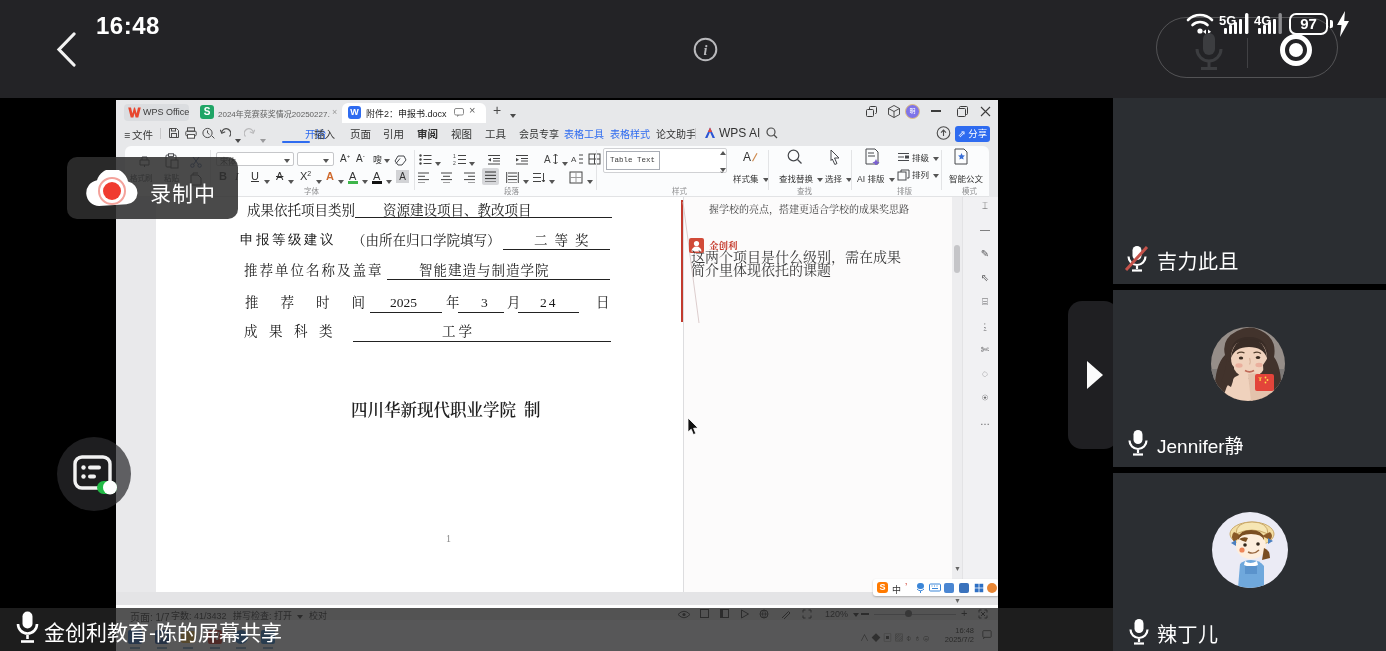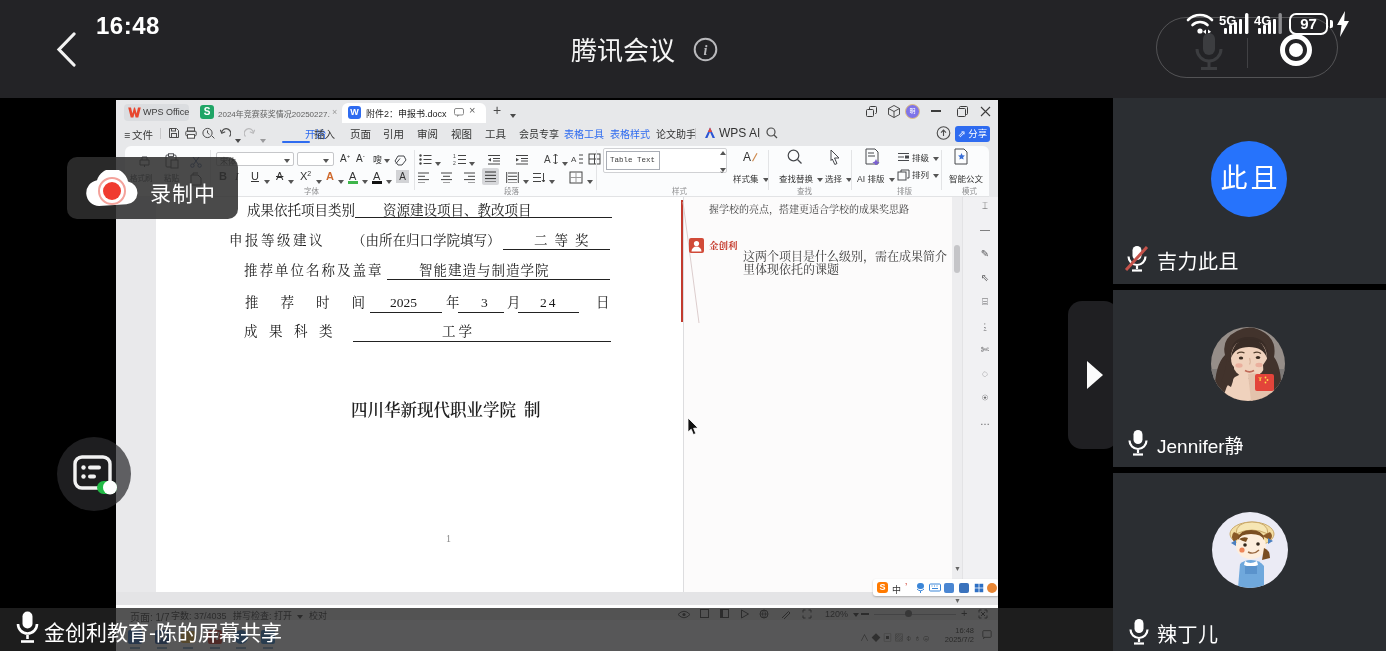--- a/index.html
+++ b/index.html
@@ -10,21 +10,20 @@
 .serif{font-family:"Liberation Serif","Noto Serif CJK SC",serif;}
 </style>
 </head>
 <body>
 
 <div class="abs" id="topbar" style="left:0;top:0;width:1386px;height:98px;background:#232326;">
   <svg class="abs" style="left:55px;top:32px" width="22" height="35" viewBox="0 0 22 35">
       <polyline points="19,2 4,17.5 19,33" fill="none" stroke="#f2f2f2" stroke-width="3.2" stroke-linecap="round"></polyline>
     </svg>
   <div class="abs" style="left:96px;top:12px;font-size:24px;font-weight:700;color:#fff;letter-spacing:0.5px;">16:48</div>
-  <div class="abs" style="left:571px;top:30px;font-size:26px;color:#f5f5f5;">腾讯会议</div>
   <svg class="abs" style="left:693px;top:37px" width="25" height="25" viewBox="0 0 25 25">
       <circle cx="12.5" cy="12.5" r="10.8" fill="none" stroke="#b9b9bc" stroke-width="2"></circle>
       <text x="12.5" y="18" text-anchor="middle" font-family="Liberation Serif,serif" font-size="14" font-weight="700" fill="#b9b9bc" font-style="italic">i</text>
     </svg>
 
   <div class="abs" style="left:1156px;top:17px;width:182px;height:61px;border:1px solid rgba(255,255,255,0.22);border-radius:31px;"></div>
 
   <svg class="abs" style="left:1186px;top:13px" width="30" height="22" viewBox="0 0 30 22">
     <path d="M2 7 A17 17 0 0 1 26 7" fill="none" stroke="#fff" stroke-width="2.6" stroke-linecap="round"></path>
     <path d="M6.5 12 A11 11 0 0 1 21.5 12" fill="none" stroke="#fff" stroke-width="2.6" stroke-linecap="round"></path>
@@ -135,21 +134,21 @@
   <svg class="abs" style="left:128px;top:28px" width="11" height="10" viewBox="0 0 11 10">
       <path d="M1.5 8.5 A4.6 4.6 0 1 1 9.4 4.9" fill="none" stroke="#b9b9bb" stroke-width="1.2"></path>
       <path d="M10.8 1.8 l-1.6 3.4 -3.4-1.4" fill="none" stroke="#b9b9bb" stroke-width="1.2"></path>
     </svg>
   <div class="abs" style="left:142px;top:31px"><span class="dd" style="border-top-color:#9a9a9c;"></span></div>
   <div class="abs" style="left:169px;top:26px;font-size:10.5px;color:#2e6bf0;margin-left:20px;">开始</div>
   <div class="abs" style="left:166px;top:40.5px;width:28px;height:2.5px;background:#2e6bf0;border-radius:2px;"></div>
   <div class="abs" style="left:198px;top:26px;font-size:10.5px;color:#333;">插入</div>
   <div class="abs" style="left:234px;top:26px;font-size:10.5px;color:#333;">页面</div>
   <div class="abs" style="left:267px;top:26px;font-size:10.5px;color:#333;">引用</div>
-  <div class="abs" style="left:301px;top:26px;font-size:10.5px;color:#333;">审阅</div>
+  <div class="abs" style="left:301px;top:26px;font-size:10.5px;color:#333;font-weight:bold;">审阅</div>
   <div class="abs" style="left:335px;top:26px;font-size:10.5px;color:#333;">视图</div>
   <div class="abs" style="left:369px;top:26px;font-size:10.5px;color:#333;">工具</div>
   <div class="abs" style="left:403px;top:26px;font-size:10px;color:#333;">会员专享</div>
   <div class="abs" style="left:448px;top:26px;font-size:10px;color:#2e6bf0;">表格工具</div>
   <div class="abs" style="left:494px;top:26px;font-size:10px;color:#2e6bf0;">表格样式</div>
   <div class="abs" style="left:540px;top:26px;font-size:10px;color:#333;">论文助手</div>
   <div class="abs" style="left:579px;top:28px;width:1px;height:11px;background:#c9c9cb;"></div>
   <svg class="abs" style="left:588px;top:27px" width="12" height="12" viewBox="0 0 12 12">
       <path d="M6 0.5 L11 11 H8.6 L6 5 L3.4 11 H1 Z" fill="#2b55d4"></path>
       <path d="M6 0.5 L8 5 H4 Z" fill="#e8483c"></path>
@@ -344,21 +343,21 @@
   <div class="abs" style="left:40px;top:97px;width:527px;height:395px;background:#fff;"></div>
   <div class="abs" style="left:567px;top:97px;width:269px;height:395px;background:#fcfbfb;border-left:1px solid #dddddf;"></div>
   <div class="abs" style="left:836px;top:97px;width:10px;height:395px;background:#ededef;"></div>
   <div class="abs" style="left:838px;top:145px;width:6px;height:28px;background:#c5c5c8;border-radius:3px;"></div>
   <div class="abs" style="left:846px;top:97px;width:36px;height:395px;background:#f1f1f3;border-left:1px solid #e3e3e5;"></div>
 
   <div class="serif" style="position:absolute;left:0;top:0;width:882px;height:551px;color:#191919;font-size:13.5px;white-space:nowrap;line-height:1;">
     <div class="abs" style="left:131px;top:104px;">成果依托项目类别</div>
     <div class="abs" style="left:239px;top:104px;width:257px;height:14px;border-bottom:1.4px solid #222;"></div>
     <div class="abs" style="left:267px;top:104px;">资源建设项目、教改项目</div>
-    <div class="abs" style="left:113px;top:134px;letter-spacing:2.5px;">申报等级建议</div>
+    <div class="abs" style="left:124px;top:134px;letter-spacing:2.5px;font-family:Liberation Mono, monospace;">申报等级建议</div>
     <div class="abs" style="left:236px;top:134px;">（由所在归口学院填写）</div>
     <div class="abs" style="left:387px;top:134px;width:107px;height:16px;border-bottom:1.4px solid #222;"></div>
     <div class="abs" style="left:418px;top:134px;letter-spacing:7px;">二等奖</div>
     <div class="abs" style="left:128px;top:164px;letter-spacing:2px;">推荐单位名称及盖章</div>
     <div class="abs" style="left:271px;top:164px;width:223px;height:16px;border-bottom:1.4px solid #222;"></div>
     <div class="abs" style="left:303px;top:164px;letter-spacing:1px;">智能建造与制造学院</div>
     <div class="abs" style="left:129px;top:196px;letter-spacing:22px;">推荐时间</div>
     <div class="abs" style="left:254px;top:196px;width:72px;height:17px;border-bottom:1.4px solid #222;"></div>
     <div class="abs" style="left:274px;top:196px;">2025</div>
     <div class="abs" style="left:330px;top:196px;">年</div>
@@ -379,21 +378,21 @@
   <svg class="abs" style="left:566px;top:100px" width="20" height="125" viewBox="0 0 20 125">
       <line x1="1" y1="2" x2="17" y2="123" stroke="#dccdcd" stroke-width="1"></line>
     </svg>
   <div class="serif abs" style="left:593px;top:101px;font-size:10px;color:#3a3a3a;">握学校的亮点，搭建更适合学校的成果奖思路</div>
   <div class="abs" style="left:573px;top:138px;width:15px;height:15px;background:#d14a38;border-radius:2px;"></div>
   <svg class="abs" style="left:573px;top:138px" width="15" height="15" viewBox="0 0 15 15">
       <circle cx="7.5" cy="5.5" r="2.6" fill="#fff"></circle>
       <path d="M2.5 13.5 a5 5 0 0 1 10 0z" fill="#fff"></path>
     </svg>
   <div class="serif abs" style="left:593px;top:138px;font-size:9.5px;font-weight:700;color:#c5392b;">金创利</div>
-  <div class="serif abs" style="left:627px;top:151px;font-size:12px;color:#3a3a3a;line-height:13px;width:210px;">这两个项目是什么级别，需在成果简介里体现依托的课题</div>
+  <div class="serif abs" style="left:575px;top:151px;font-size:14px;color:#3a3a3a;line-height:13px;width:210px;">这两个项目是什么级别，需在成果简介里体现依托的课题</div>
 
   <div class="abs" style="left:858px;top:100px;width:22px;height:340px;color:#5a5a5c;font-size:10px;text-align:center;">
     <div style="height:24px;">⌶</div>
       <div style="height:24px;">—</div>
       <div style="height:24px;">✎</div>
       <div style="height:24px;">⇖</div>
       <div style="height:24px;">⌸</div>
       <div style="height:24px;">⍮</div>
       <div style="height:24px;">✄</div>
       <div style="height:24px;">◌</div>
@@ -404,21 +403,21 @@
   <svg class="abs" style="left:571px;top:318px" width="12" height="18" viewBox="0 0 12 18">
       <path d="M1 0 L1 14 L4.2 11.2 L6.4 16.6 L8.8 15.6 L6.6 10.3 L11 10 Z" fill="#111" stroke="#fff" stroke-width="0.8"></path>
     </svg>
 
   <div class="abs" style="left:0;top:492px;width:882px;height:13px;background:#e4e4e6;"></div>
   <div class="abs" style="left:0;top:505px;width:882px;height:3px;background:#fff;"></div>
   <div class="abs" style="left:0;top:508px;width:882px;height:12px;background:#e8e8ea;"></div>
   <div class="abs" style="left:0;top:520px;width:882px;height:31px;background:#fbfbfd;"></div>
 
   <div class="abs" style="left:14px;top:509px;font-size:10px;color:#3c3c3c;">页面: 1/7</div>
-  <div class="abs" style="left:55px;top:509px;font-size:9px;color:#3c3c3c;">字数: 37/4035</div>
+  <div class="abs" style="left:55px;top:509px;font-size:9px;color:#3c3c3c;">字数: 41/3432</div>
   <div class="abs" style="left:117px;top:509px;font-size:9px;color:#3c3c3c;">拼写检查: 打开 <span class="dd" style="border-top-color:#3c3c3c;"></span></div>
   <div class="abs" style="left:193px;top:509px;font-size:9px;color:#3c3c3c;">校对</div>
   <svg class="abs" style="left:561px;top:510px" width="14" height="9" viewBox="0 0 14 9">
       <path d="M1 4.5 Q7 -2 13 4.5 Q7 11 1 4.5Z" fill="none" stroke="#444"></path>
       <circle cx="7" cy="4.5" r="1.6" fill="#444"></circle>
     </svg>
   <div class="abs" style="left:584px;top:509px;width:9px;height:9px;border:1px solid #444;"></div>
   <div class="abs" style="left:604px;top:509px;width:9px;height:9px;border:1px solid #444;border-left-width:3px;"></div>
   <svg class="abs" style="left:624px;top:509px" width="10" height="10" viewBox="0 0 10 10">
       <path d="M1.5 1 L8.5 5 L1.5 9Z" fill="none" stroke="#444"></path>
@@ -485,21 +484,20 @@
     </svg>
   <div class="abs" style="left:871px;top:483px;width:10px;height:10px;background:#e88634;border-radius:50%;"></div>
 </div>
 
 <div class="abs" style="left:1068px;top:301px;width:50px;height:148px;background:#1f1f22;border-radius:14px;"></div>
 <svg class="abs" style="left:1086px;top:360px" width="18" height="30" viewBox="0 0 18 30">
     <path d="M1 1 L17 15 L1 29 Z" fill="#fcfcfc"></path>
   </svg>
 
 <div class="abs" id="tile1" style="left:1113px;top:98px;width:273px;height:186px;background:#2b2e32;">
-  <div class="abs" style="left:98px;top:43px;width:76px;height:76px;border-radius:50%;background:#2673fc;color:#fff;font-size:27px;text-align:center;line-height:76px;letter-spacing:3px;text-indent:3px;">此且</div>
   <svg class="abs" style="left:11px;top:147px" width="26" height="28" viewBox="0 0 26 28">
     <rect x="8.5" y="1" width="9" height="14" rx="4.5" fill="#fff"></rect>
     <path d="M4.5 11.5 a8.5 8.5 0 0 0 17 0" fill="none" stroke="#fff" stroke-width="2.2"></path>
     <line x1="13" y1="21" x2="13" y2="24" stroke="#fff" stroke-width="2.2"></line>
     <path d="M8 25.5 h10" stroke="#fff" stroke-width="2.2"></path>
     <line x1="2" y1="25" x2="23" y2="2" stroke="#c4524a" stroke-width="3"></line>
   </svg>
   <div class="abs" style="left:44px;top:148px;font-size:20px;color:#fff;letter-spacing:0.5px;">吉力此且</div>
 </div>
 <div class="abs" id="tile2" style="left:1113px;top:290px;width:273px;height:177px;background:#2b2e32;">

